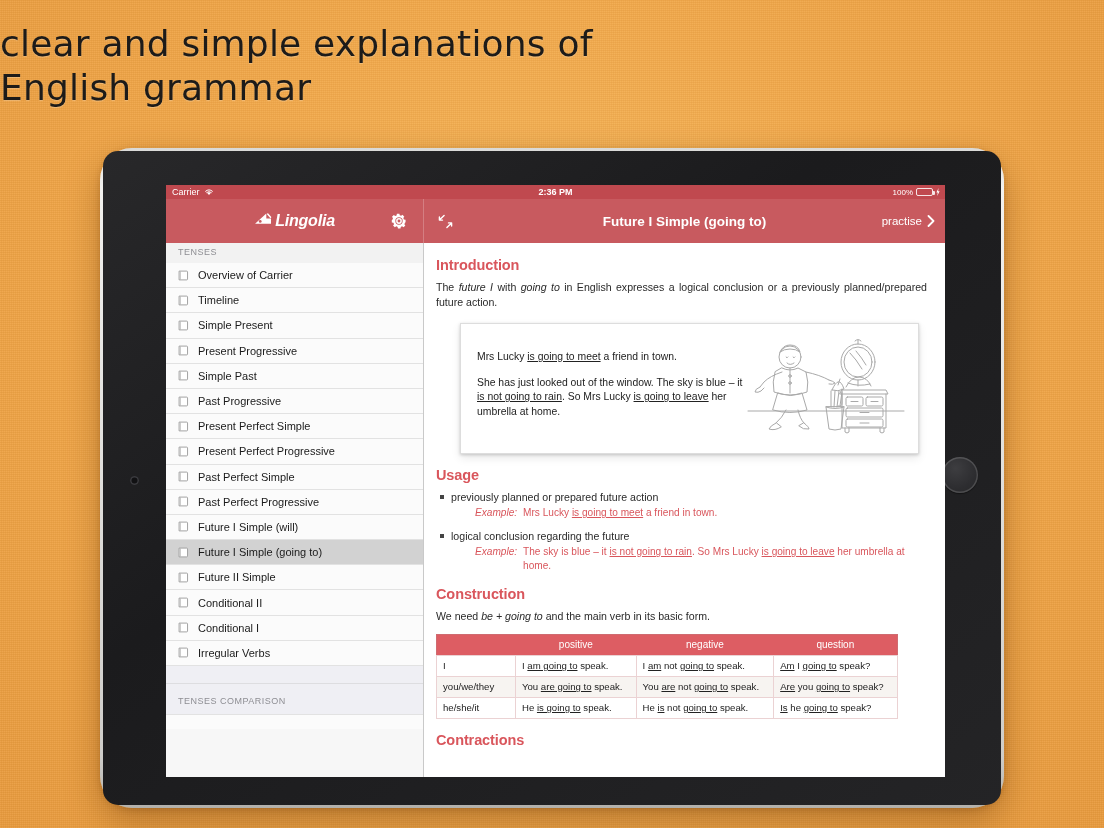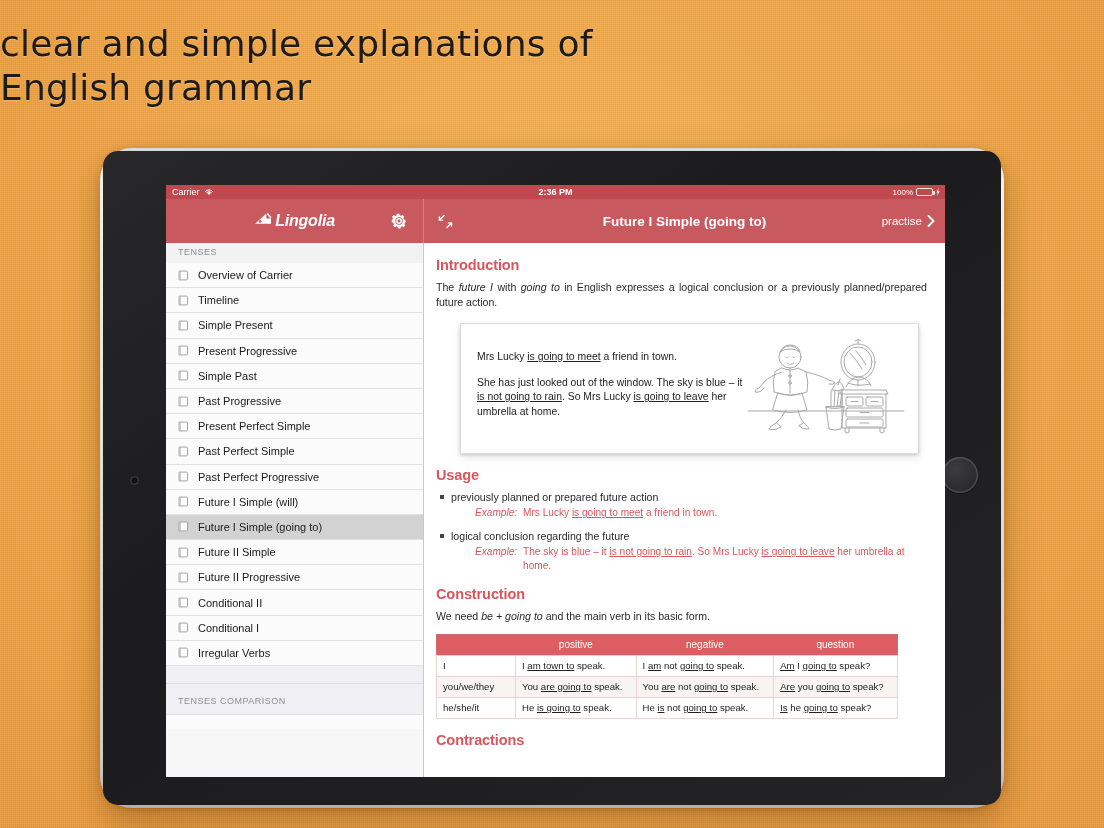--- a/index.html
+++ b/index.html
@@ -293,20 +293,27 @@
                   <path d="M1.2 1.2 h8.2 a1 1 0 0 1 1 1 v7.6 a1 1 0 0 1 -1 1 h-8.2 z" fill="#fff" stroke="#9a9a9a" stroke-width="1"></path>
                   <path d="M2.6 1.2 v9.6" stroke="#b9b9b9" stroke-width=".9"></path>
                 </svg>
                 <span class="sb-label">Present Perfect Simple</span>
               </div>
               <div class="sb-item">
                 <svg class="sb-icon" viewBox="0 0 12 12">
                   <path d="M1.2 1.2 h8.2 a1 1 0 0 1 1 1 v7.6 a1 1 0 0 1 -1 1 h-8.2 z" fill="#fff" stroke="#9a9a9a" stroke-width="1"></path>
                   <path d="M2.6 1.2 v9.6" stroke="#b9b9b9" stroke-width=".9"></path>
                 </svg>
+                <span class="sb-label">Present Perfect Progressive</span>
+              </div>
+              <div class="sb-item">
+                <svg class="sb-icon" viewBox="0 0 12 12">
+                  <path d="M1.2 1.2 h8.2 a1 1 0 0 1 1 1 v7.6 a1 1 0 0 1 -1 1 h-8.2 z" fill="#fff" stroke="#9a9a9a" stroke-width="1"></path>
+                  <path d="M2.6 1.2 v9.6" stroke="#b9b9b9" stroke-width=".9"></path>
+                </svg>
                 <span class="sb-label">Past Perfect Simple</span>
               </div>
               <div class="sb-item">
                 <svg class="sb-icon" viewBox="0 0 12 12">
                   <path d="M1.2 1.2 h8.2 a1 1 0 0 1 1 1 v7.6 a1 1 0 0 1 -1 1 h-8.2 z" fill="#fff" stroke="#9a9a9a" stroke-width="1"></path>
                   <path d="M2.6 1.2 v9.6" stroke="#b9b9b9" stroke-width=".9"></path>
                 </svg>
                 <span class="sb-label">Past Perfect Progressive</span>
               </div>
               <div class="sb-item">
@@ -322,27 +329,20 @@
                   <path d="M2.6 1.2 v9.6" stroke="#b9b9b9" stroke-width=".9"></path>
                 </svg>
                 <span class="sb-label">Future I Simple (going to)</span>
               </div>
               <div class="sb-item">
                 <svg class="sb-icon" viewBox="0 0 12 12">
                   <path d="M1.2 1.2 h8.2 a1 1 0 0 1 1 1 v7.6 a1 1 0 0 1 -1 1 h-8.2 z" fill="#fff" stroke="#9a9a9a" stroke-width="1"></path>
                   <path d="M2.6 1.2 v9.6" stroke="#b9b9b9" stroke-width=".9"></path>
                 </svg>
                 <span class="sb-label">Future II Simple</span>
-              </div>
-              <div class="sb-item">
-                <svg class="sb-icon" viewBox="0 0 12 12">
-                  <path d="M1.2 1.2 h8.2 a1 1 0 0 1 1 1 v7.6 a1 1 0 0 1 -1 1 h-8.2 z" fill="#fff" stroke="#9a9a9a" stroke-width="1"></path>
-                  <path d="M2.6 1.2 v9.6" stroke="#b9b9b9" stroke-width=".9"></path>
-                </svg>
-                <span class="sb-label">Future II Progressive</span>
               </div>
               <div class="sb-item">
                 <svg class="sb-icon" viewBox="0 0 12 12">
                   <path d="M1.2 1.2 h8.2 a1 1 0 0 1 1 1 v7.6 a1 1 0 0 1 -1 1 h-8.2 z" fill="#fff" stroke="#9a9a9a" stroke-width="1"></path>
                   <path d="M2.6 1.2 v9.6" stroke="#b9b9b9" stroke-width=".9"></path>
                 </svg>
                 <span class="sb-label">Conditional II</span>
               </div>
               <div class="sb-item">
                 <svg class="sb-icon" viewBox="0 0 12 12">
@@ -464,21 +464,21 @@
               <tr>
                 <th class="first"></th>
                 <th>positive</th>
                 <th>negative</th>
                 <th>question</th>
               </tr>
             </thead>
             <tbody id="constr-body">
                 <tr class="">
                   <td class="first">I</td>
-                  <td><span>I </span><span class="u">am town to</span><span> speak.</span><span class="u"></span><span></span></td>
+                  <td><span>I </span><span class="u">am going to</span><span> speak.</span><span class="u"></span><span></span></td>
                   <td><span>I </span><span class="u">am</span><span> not </span><span class="u">going to</span><span> speak.</span></td>
                   <td><span></span><span class="u">Am</span><span> I </span><span class="u">going to</span><span> speak?</span></td>
                 </tr>
                 <tr class="alt">
                   <td class="first">you/we/they</td>
                   <td><span>You </span><span class="u">are going to</span><span> speak.</span><span class="u"></span><span></span></td>
                   <td><span>You </span><span class="u">are</span><span> not </span><span class="u">going to</span><span> speak.</span></td>
                   <td><span></span><span class="u">Are</span><span> you </span><span class="u">going to</span><span> speak?</span></td>
                 </tr>
                 <tr class="">

